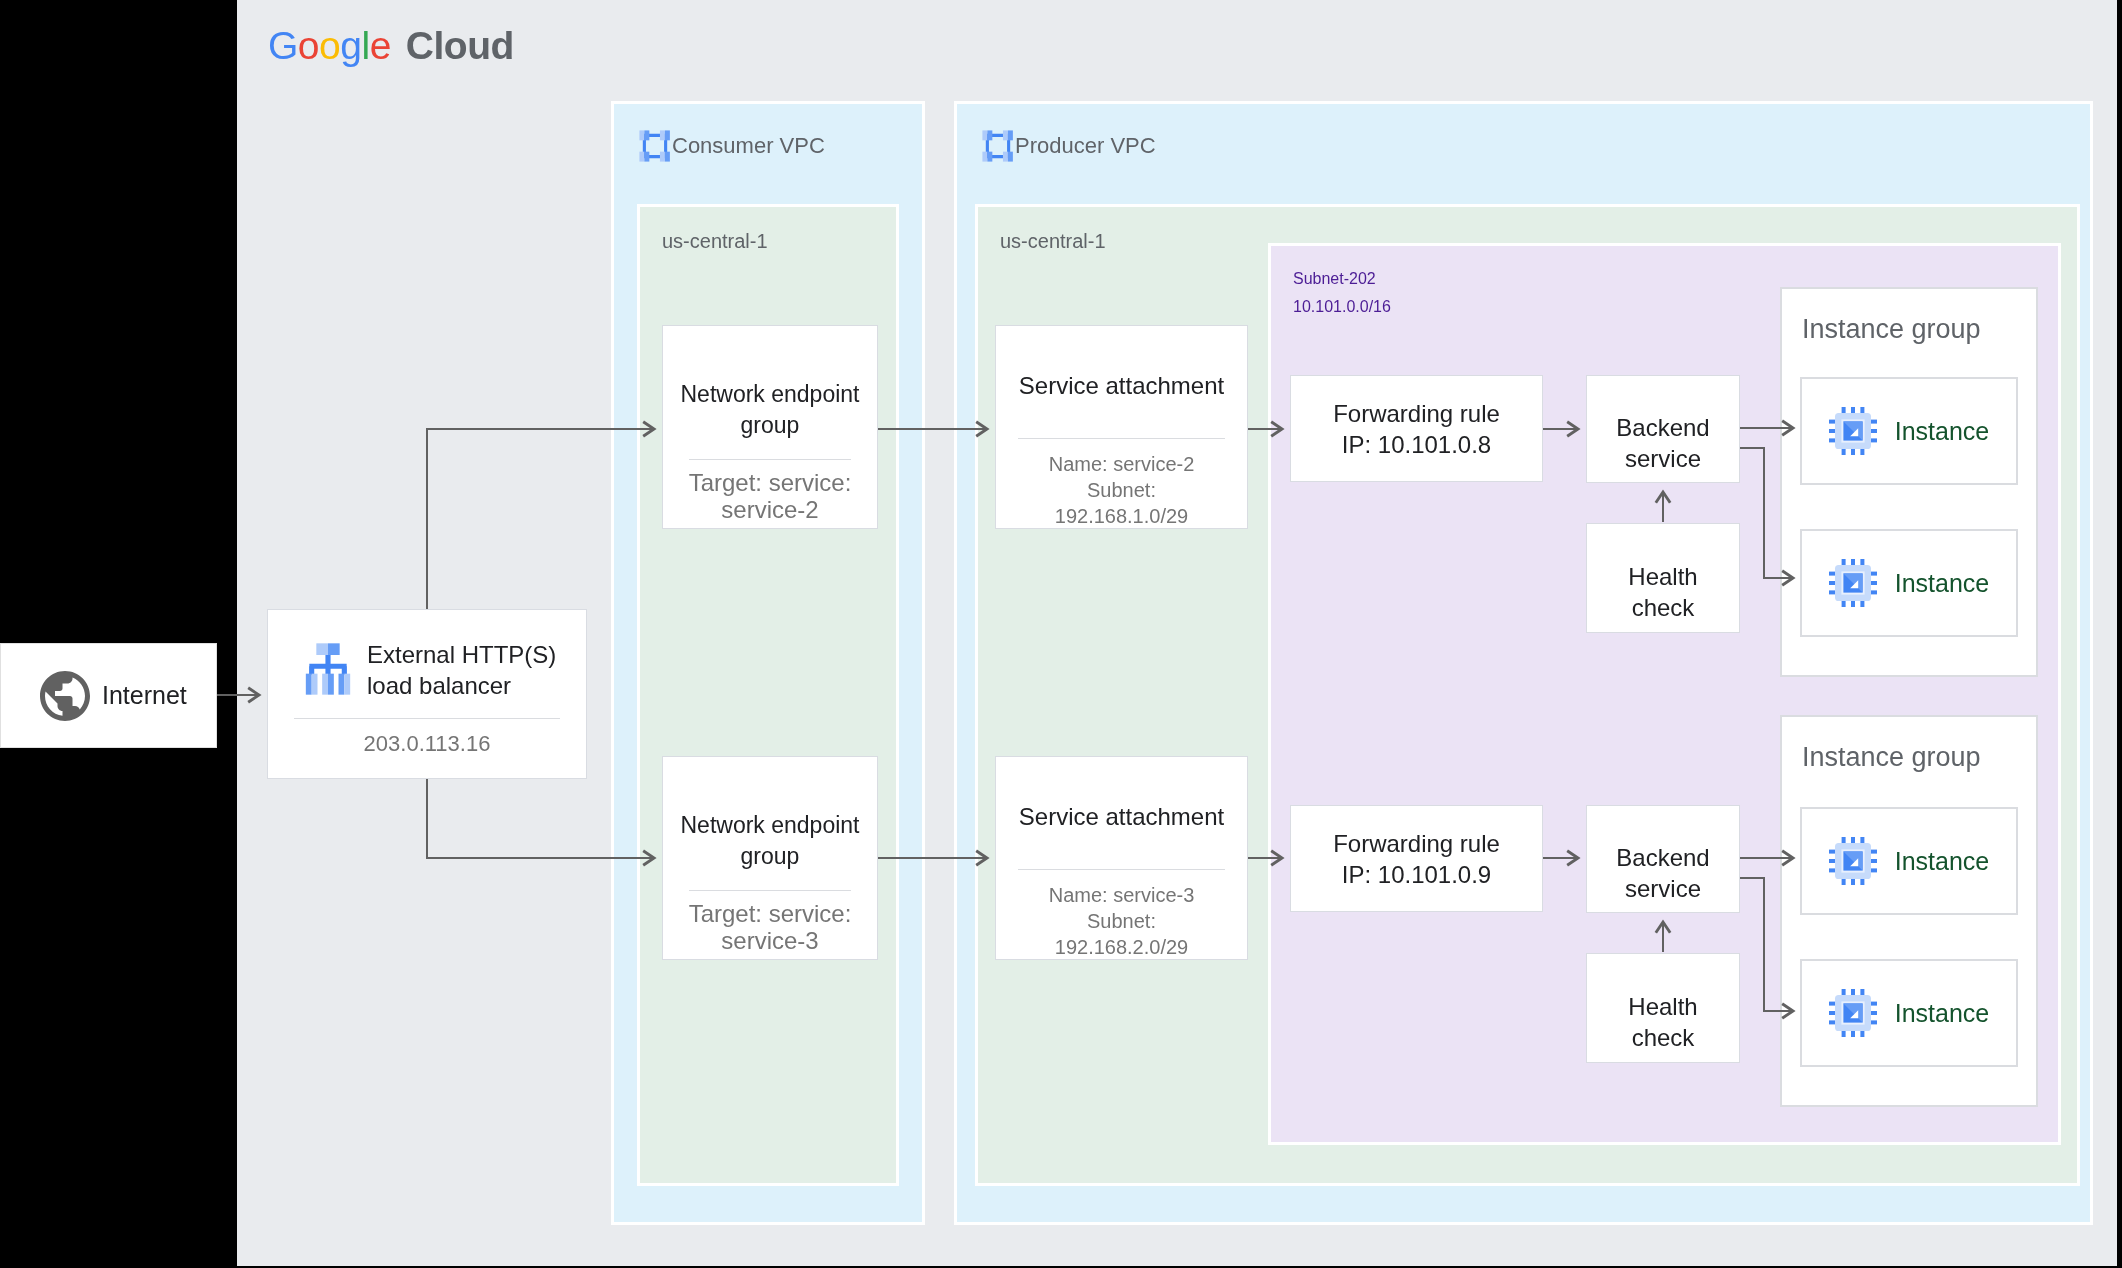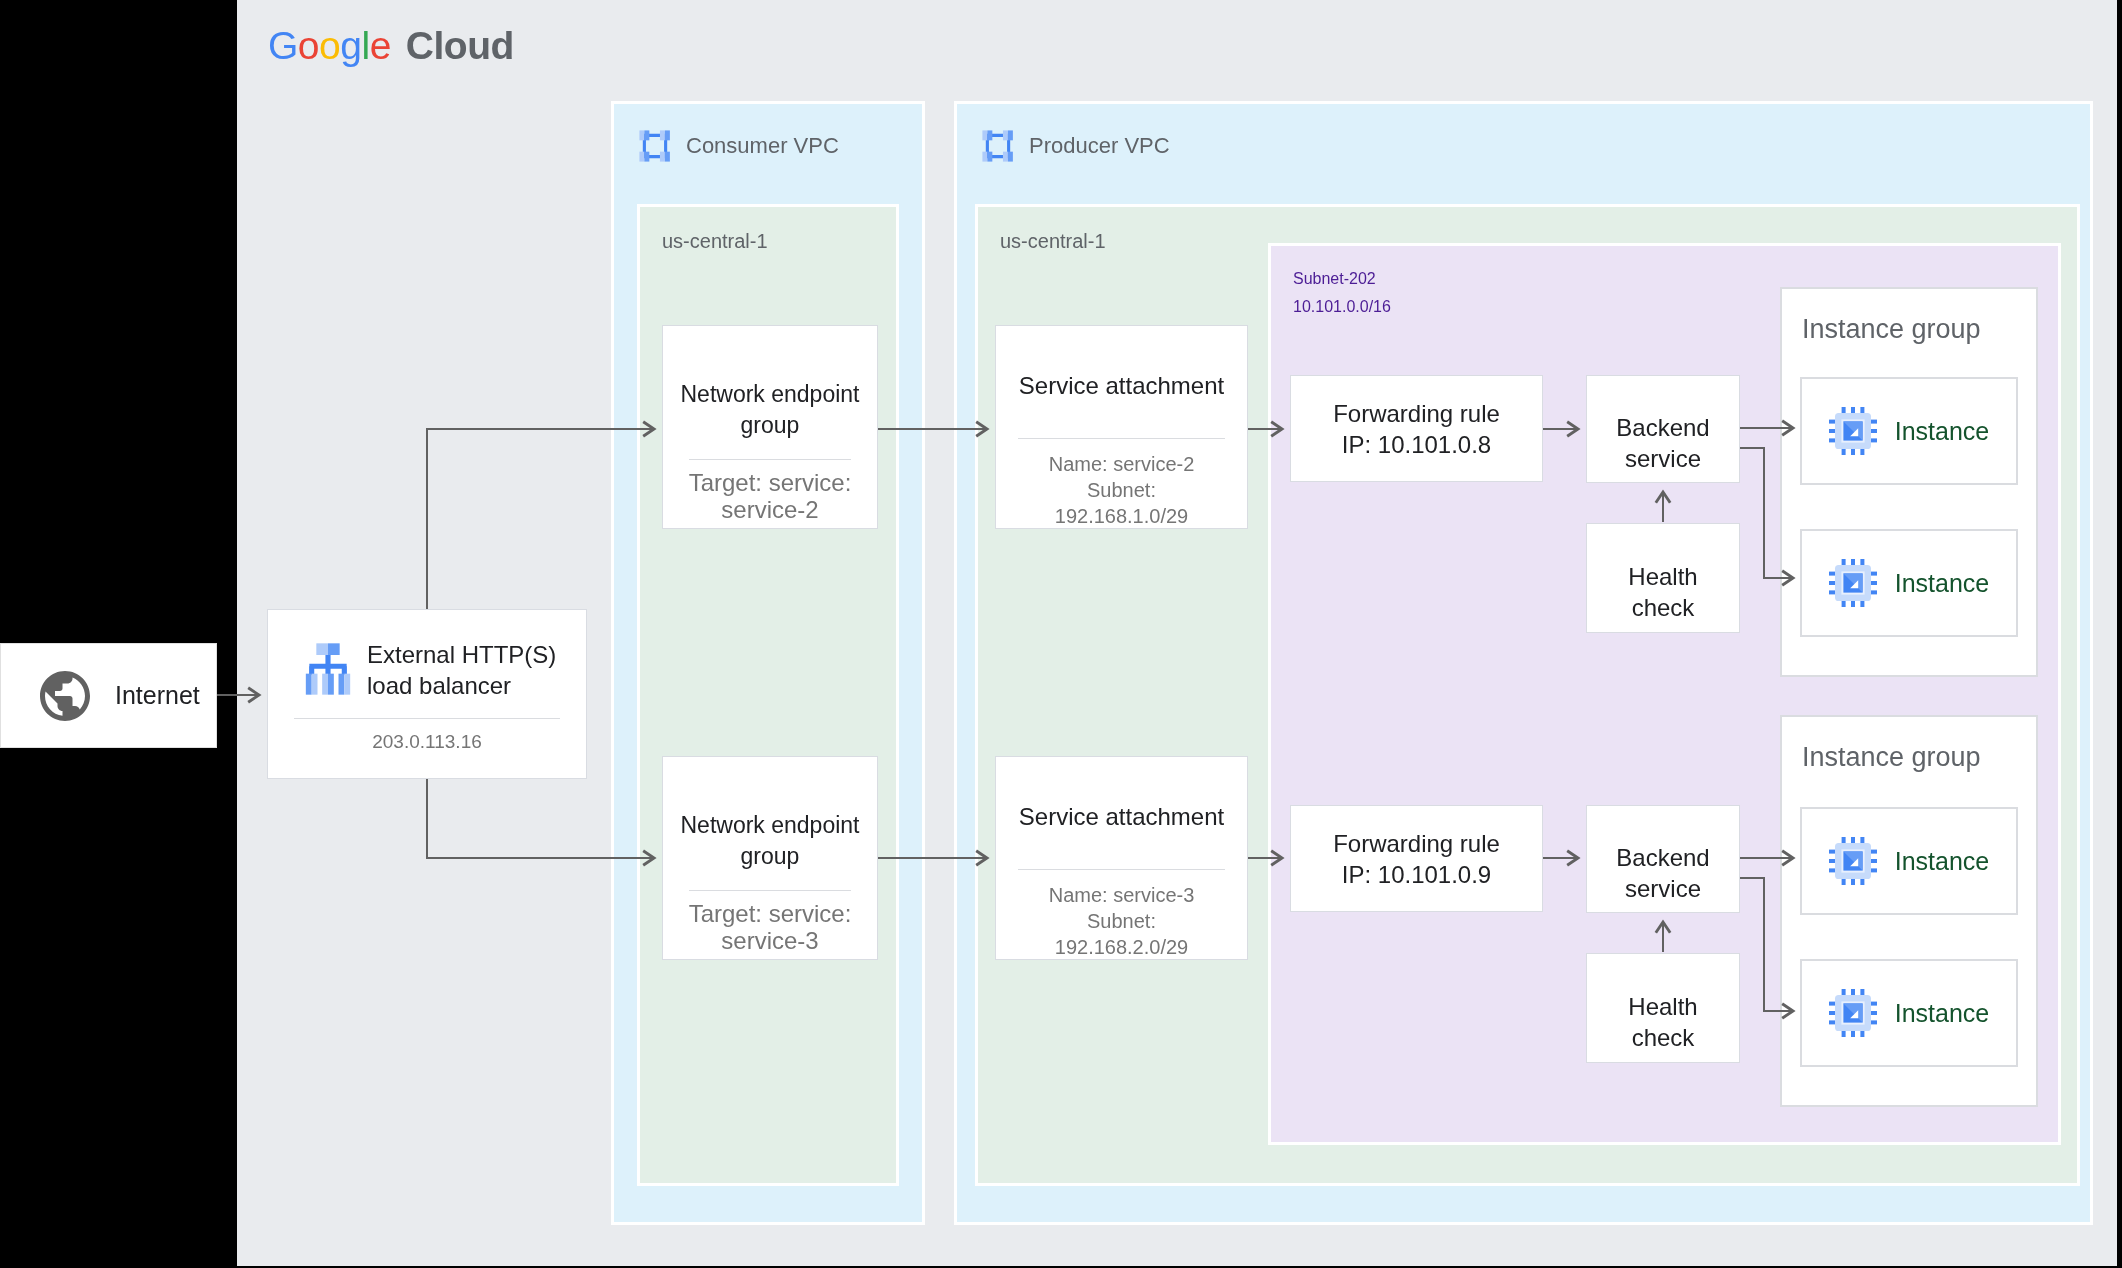--- a/index.html
+++ b/index.html
@@ -11,21 +11,21 @@
   .canvas { position:absolute; left:237px; top:0; width:1880px; height:1266px; background:#e9ebee; z-index:0; }
 
   
   .logo { position:absolute; left:268px; top:24px; z-index:4; font-size:39px; font-weight:500; letter-spacing:-0.5px; }
   .logo .cloud { color:#5f6368; margin-left:15px; font-weight:700; }
 
   
   .vpc    { position:absolute; border:3px solid #fff; background:#ddf1fb; z-index:1; }
   .region { position:absolute; border:3px solid #fff; background:#e3efe7; z-index:2; }
   .subnet { position:absolute; border:3px solid #fff; background:#ebe3f5; z-index:3; }
-  .vpc-header { position:absolute; left:24px; top:25px; display:flex; align-items:center; gap:14px; }
+  .vpc-header { position:absolute; left:24px; top:25px; display:flex; align-items:center; }
   .vpc-header svg { width:34px; height:34px; }
   .vpc-header span { font-size:22px; color:#5f6368; }
   .region-label { position:absolute; left:22px; top:23px; font-size:20px; color:#5f6368; }
   .subnet-label { position:absolute; left:22px; top:19px; font-size:16px; line-height:28px; color:#4c1d95; }
 
   
   .card { position:absolute; background:#fff; border:1px solid #d9dce2; z-index:4; }
   .title { position:absolute; left:0; right:0; text-align:center; color:#202124; }
   .sub   { position:absolute; left:0; right:0; text-align:center; color:#757575; }
   .divider { position:absolute; border-top:1px solid #dadce0; }
@@ -36,29 +36,29 @@
 
   .sa .title { top:46px; font-size:24px; }
   .sa .divider { top:112px; left:22px; right:22px; }
   .sa .sub { top:125px; font-size:20px; line-height:26px; }
 
   .center-card { display:flex; flex-direction:column; align-items:center; justify-content:center;
                  text-align:center; font-size:24px; line-height:31px; color:#202124; }
   .wrap-label { width:110px;margin-top:28px; }
 
   
-  .internet { display:flex; align-items:center; gap:20px; padding-left:34px; border:1px solid #e0e0e0; }
+  .internet { display:flex; align-items:center; gap:7px; padding-left:34px; border:1px solid #e0e0e0; }
   .internet svg { width:60px; height:60px; }
   .internet .label { font-size:25px; color:#202124; }
 
   
   .lb-icon { position:absolute; left:32px; top:31px; width:56px; height:56px; }
   .lb-title { position:absolute; left:99px; top:29px; width:205px; font-size:24px; line-height:31px; color:#202124; }
   .lb-divider { top:108px; left:26px; right:26px; }
-  .lb-ip { top:121px; font-size:19px; }
+  .lb-ip { top:121px; font-size:22px; }
 
   
   .ig { position:absolute; background:#fff; border:2px solid #dadce0; z-index:4; }
   .ig-label { position:absolute; left:20px; top:25px; font-size:27px; color:#5f6368; }
   .inst { position:absolute; left:18px; width:218px; height:108px; border:2px solid #dadce0;
           display:flex; align-items:center; justify-content:center; gap:18px; }
   .inst svg { width:48px; height:48px; }
   .inst .label { font-size:25px; color:#14532d; }
 
   .flows { position:absolute; left:0; top:0; z-index:10; pointer-events:none; }

